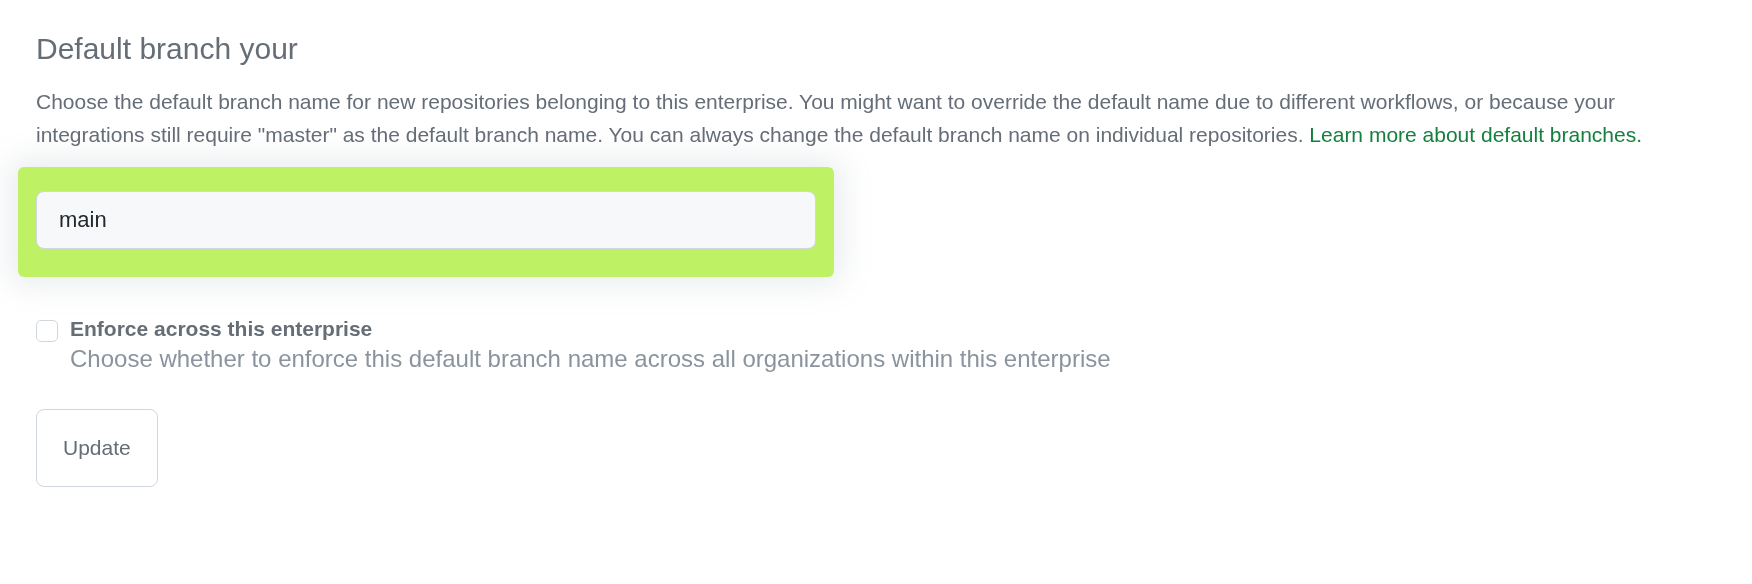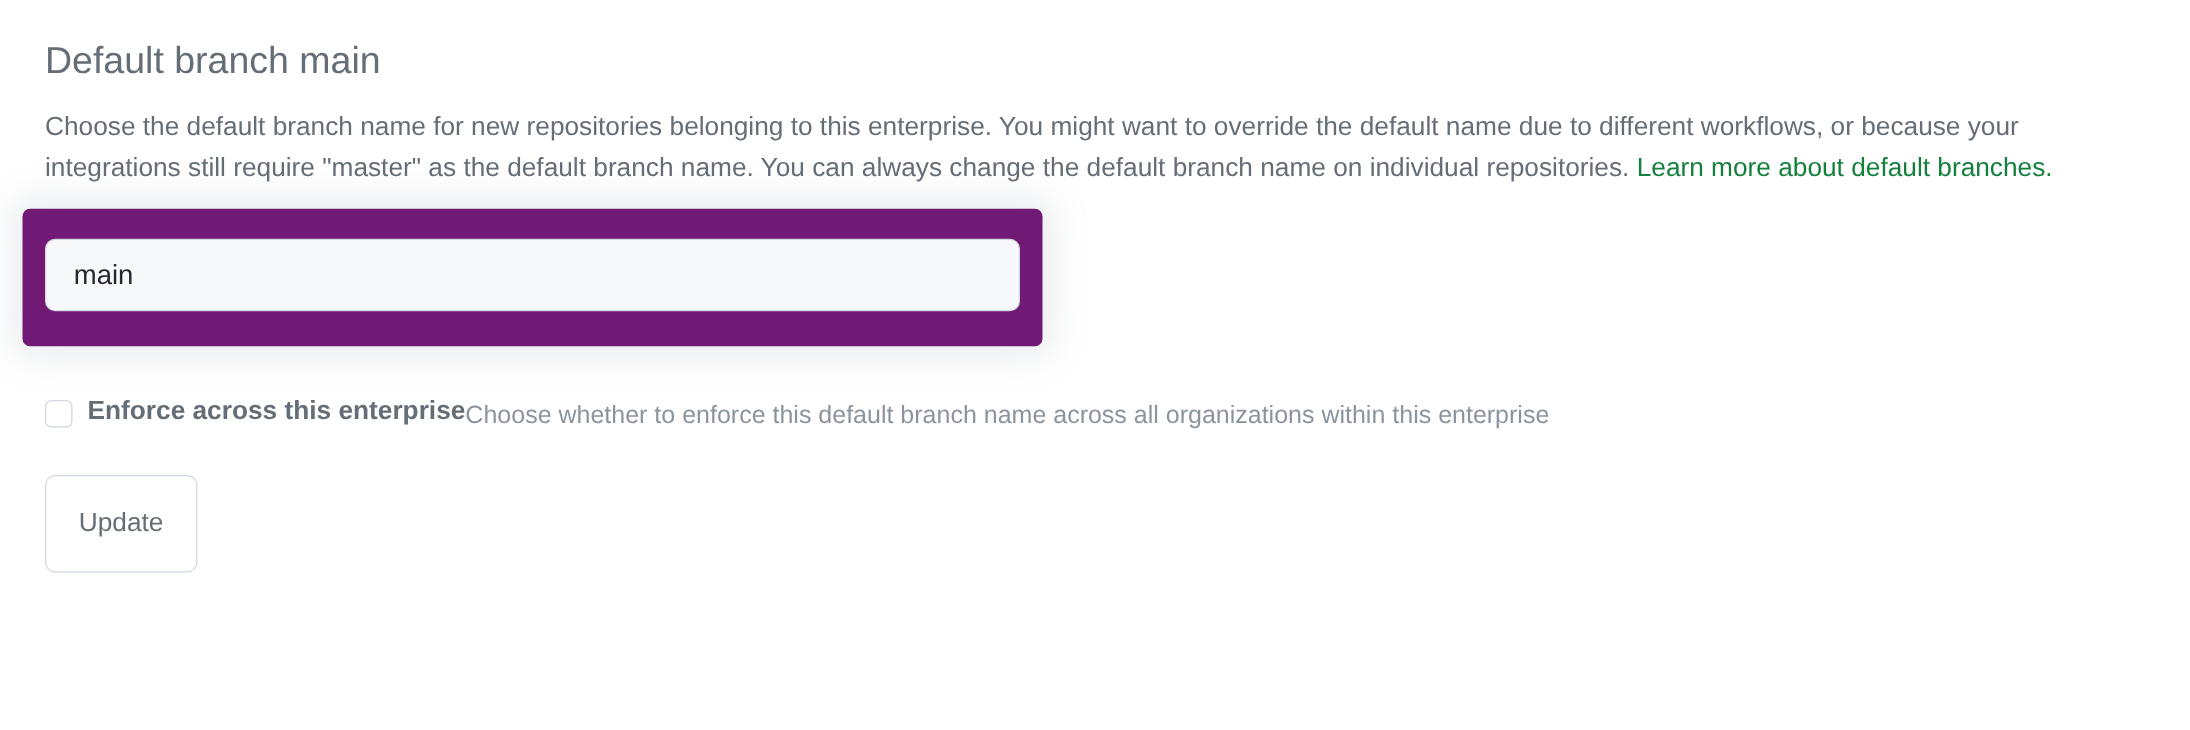--- a/index.html
+++ b/index.html
@@ -25,21 +25,21 @@
       line-height: 1.55;
       color: #656d76;
       margin-bottom: 16px;
     }
     .link {
       color: #15803d;
       text-decoration: none;
     }
     .input-wrapper {
       display: inline-block;
-      background: #701a75;
+      background: #bef264;
       padding: 24px 18px 28px 0;
       margin-left: -18px;
       box-shadow: 0 0 30px 8px rgba(140,149,159,0.18);
       border-radius: 6px;
       margin-bottom: 40px;
     }
     .branch-input {
       width: 780px;
       height: 58px;
       padding: 8px 22px;
@@ -68,51 +68,51 @@
       flex-shrink: 0;
       appearance: none;
       -webkit-appearance: none;
     }
     .checkbox:checked {
       background: #0969da;
       border-color: #0969da;
     }
     .checkbox-content {
       display: flex;
-      flex-direction: row;
+      flex-direction: column;
       justify-content: flex-end;
     }
     .checkbox-label {
       font-size: 21px;
       font-weight: 600;
       color: #656d76;
       cursor: pointer;
     }
     .checkbox-description {
-      font-size: 20px;
+      font-size: 24px;
       color: #8b949e;
       margin-top: 4px;
     }
     .update-button {
       padding: 26px 26px;
       font-size: 21px;
       font-weight: 500;
       color: #656d76;
       background: #ffffff;
       border: 1px solid #d0d7de;
       border-radius: 8px;
       cursor: pointer;
     }
   </style>
 </head>
 <body>
 
 
 
-<h2 class="section-title">Default branch main</h2>
+<h2 class="section-title">Default branch your</h2>
 
 <p class="description">
   <span>Choose the default branch name for new repositories belonging to this enterprise. You might want to override the default name due to different workflows, or because your integrations still require "master" as the default branch name. You can always change the default branch name on individual repositories. </span><a href="#" class="link">Learn more about default branches.</a>
 </p>
 
 <div class="input-wrapper">
   <input type="text" class="branch-input" value="main" style="">
 </div>
 
 <div class="checkbox-row">

